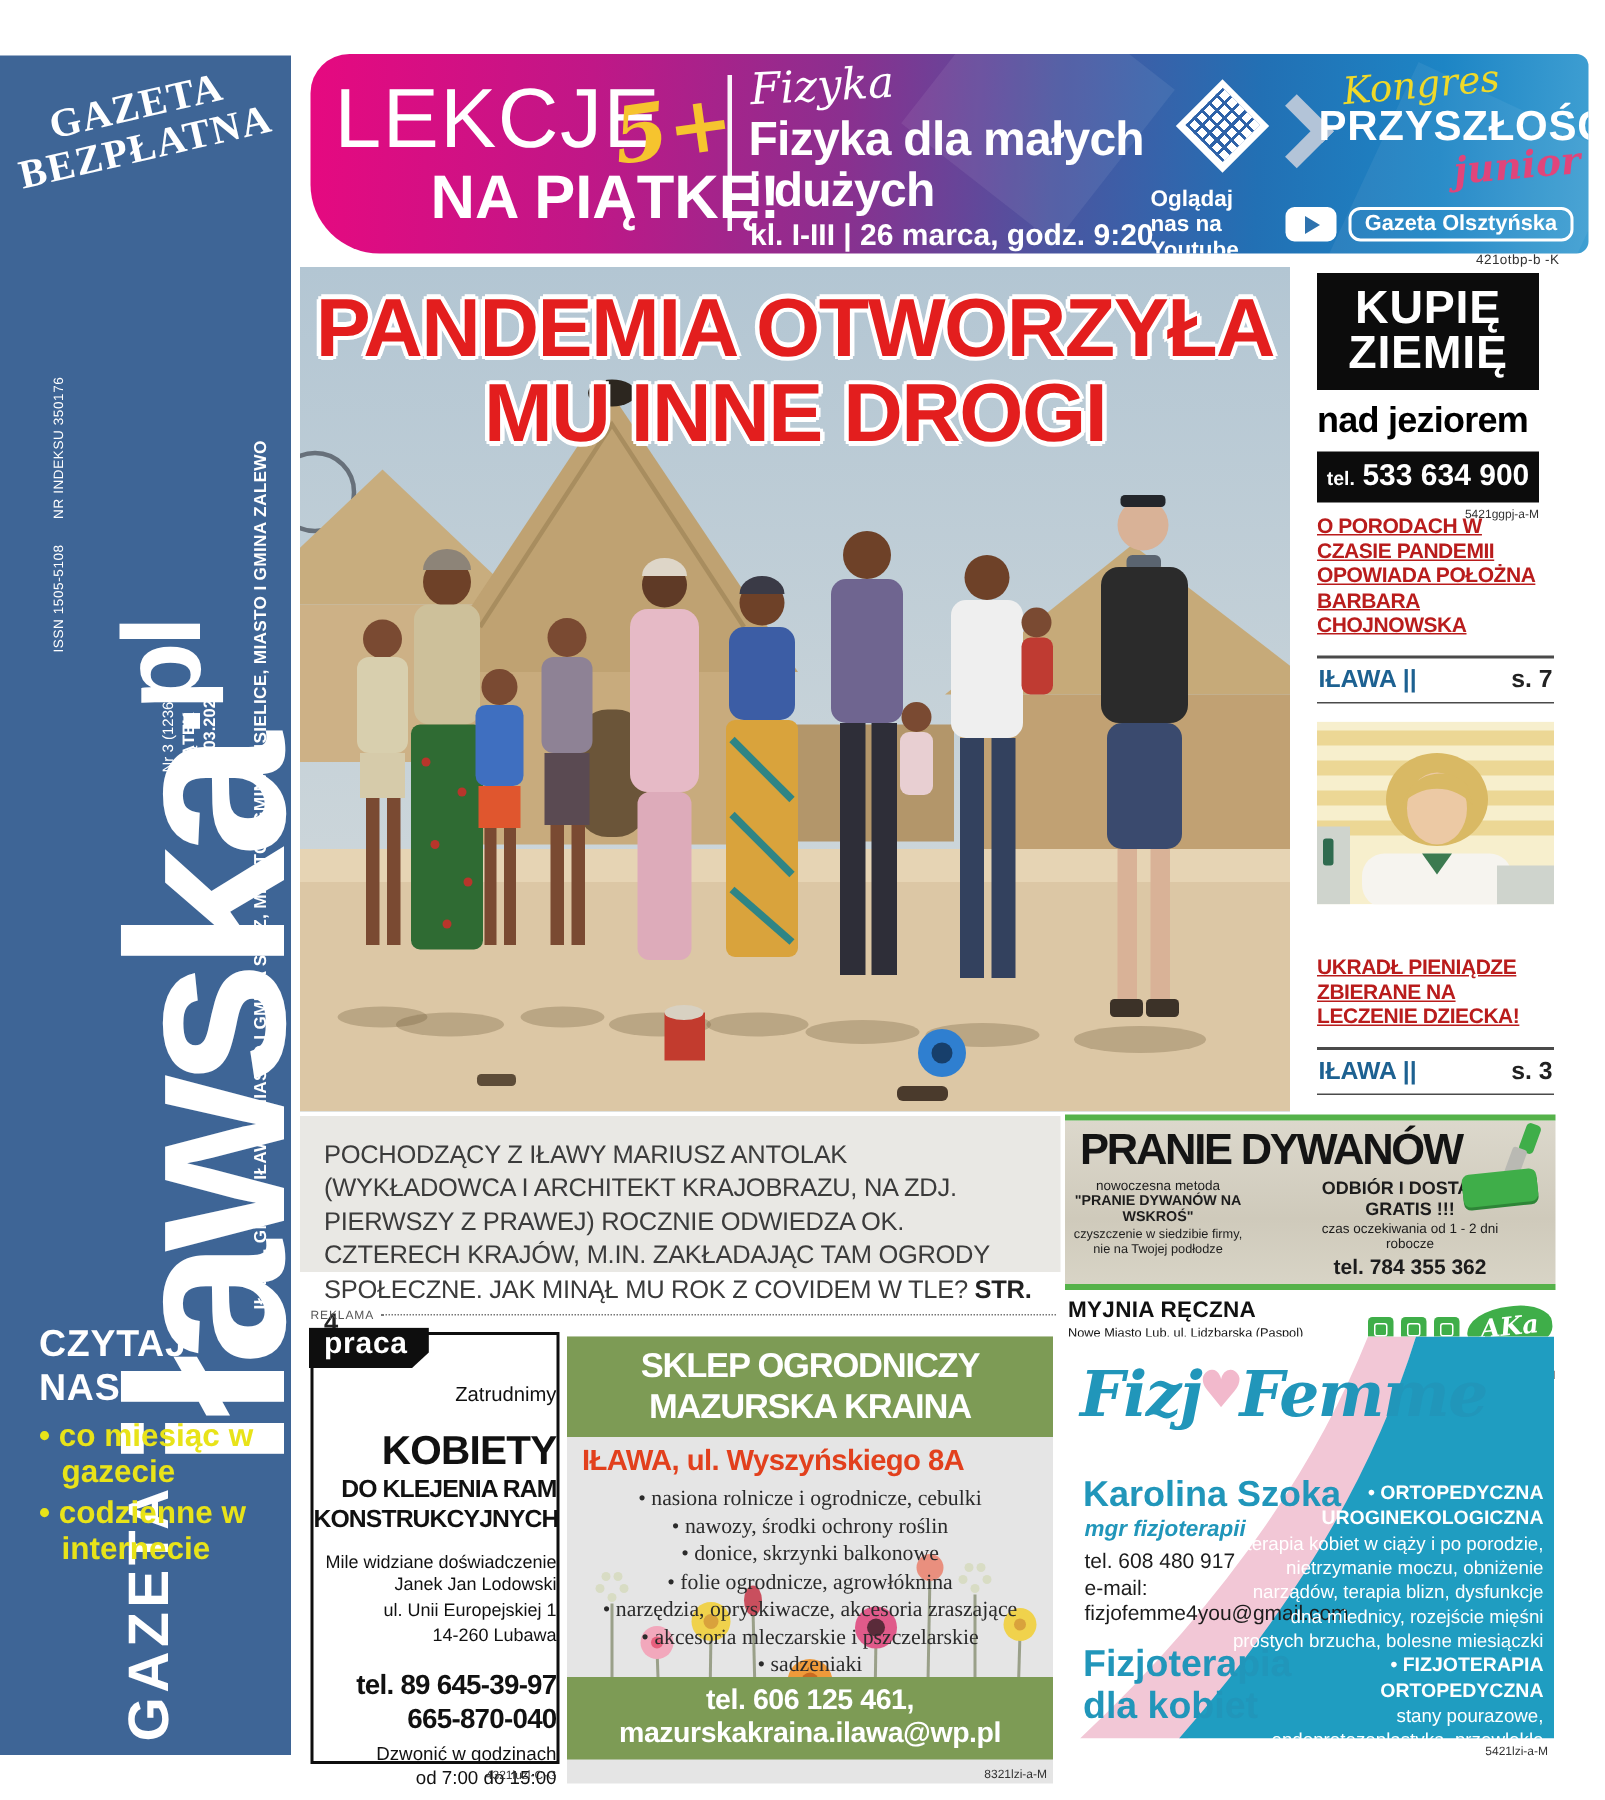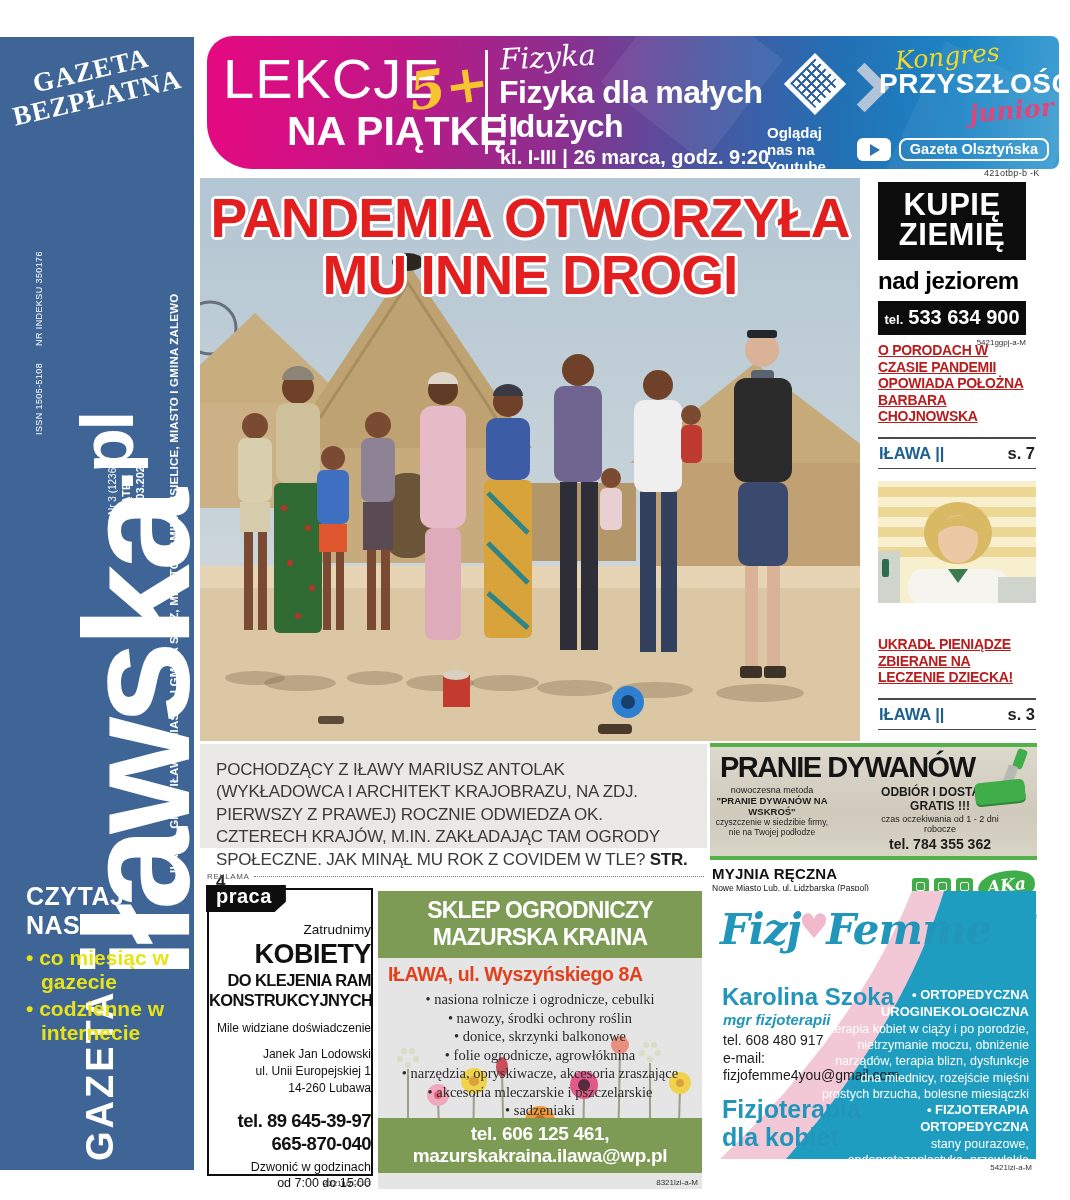--- a/index.html
+++ b/index.html
@@ -145,24 +145,24 @@
     gap:5px;font-size:8px;color:#555;letter-spacing:.6px;}
   .reklama-strip .dots{flex:1;border-top:1.5px dotted #777;}
 
   
   .job-ad{position:absolute;left:207px;top:888px;width:166px;height:288px;border:2.5px solid #0e0e0e;
     background:#fff;box-sizing:border-box;text-align:right;}
   .job-tab{position:absolute;left:-3px;top:-5px;background:#0e0e0e;color:#fff;font-size:20px;
     font-weight:bold;padding:0 14px 4px 10px;letter-spacing:.5px;
     clip-path:polygon(0 0,100% 0,100% 62%,86% 100%,0 100%);}
   .j-intro{font-size:13.5px;margin-top:32px;}
-  .j-title{font-size:27px;font-weight:bold;letter-spacing:-.5px;margin-top:2px;}
+  .j-title{font-size:27px;font-weight:bold;letter-spacing:-.5px;margin-top:15px;}
   .j-sub{font-size:16.5px;font-weight:bold;line-height:1.22;letter-spacing:-.6px;}
   .j-note{font-size:12px;margin-top:11px;}
-  .j-contact{font-size:12px;line-height:1.4;margin-top:11px;}
+  .j-contact{font-size:12px;line-height:1.4;}
   .j-phone{font-size:18.5px;font-weight:bold;line-height:1.25;margin-top:12px;letter-spacing:-.5px;}
   .j-hours{font-size:12.5px;line-height:1.3;margin-top:4px;}
   .code-job{position:absolute;right:0;bottom:-14px;font-size:8px;color:#333;}
 
   
   .garden{position:absolute;left:378px;top:891px;width:324px;height:298px;background:#e5e5e5;}
   .g-header{background:#7d9b55;color:#fff;font-size:23px;font-weight:bold;text-align:center;
     padding:6px 0 7px;letter-spacing:-.8px;}
   .g-addr{color:#e2401d;font-weight:bold;font-size:19.5px;margin:5px 0 3px 10px;letter-spacing:-.4px;}
   .g-items{position:relative;z-index:2;font-family:"Liberation Serif",serif;font-size:14.5px;

